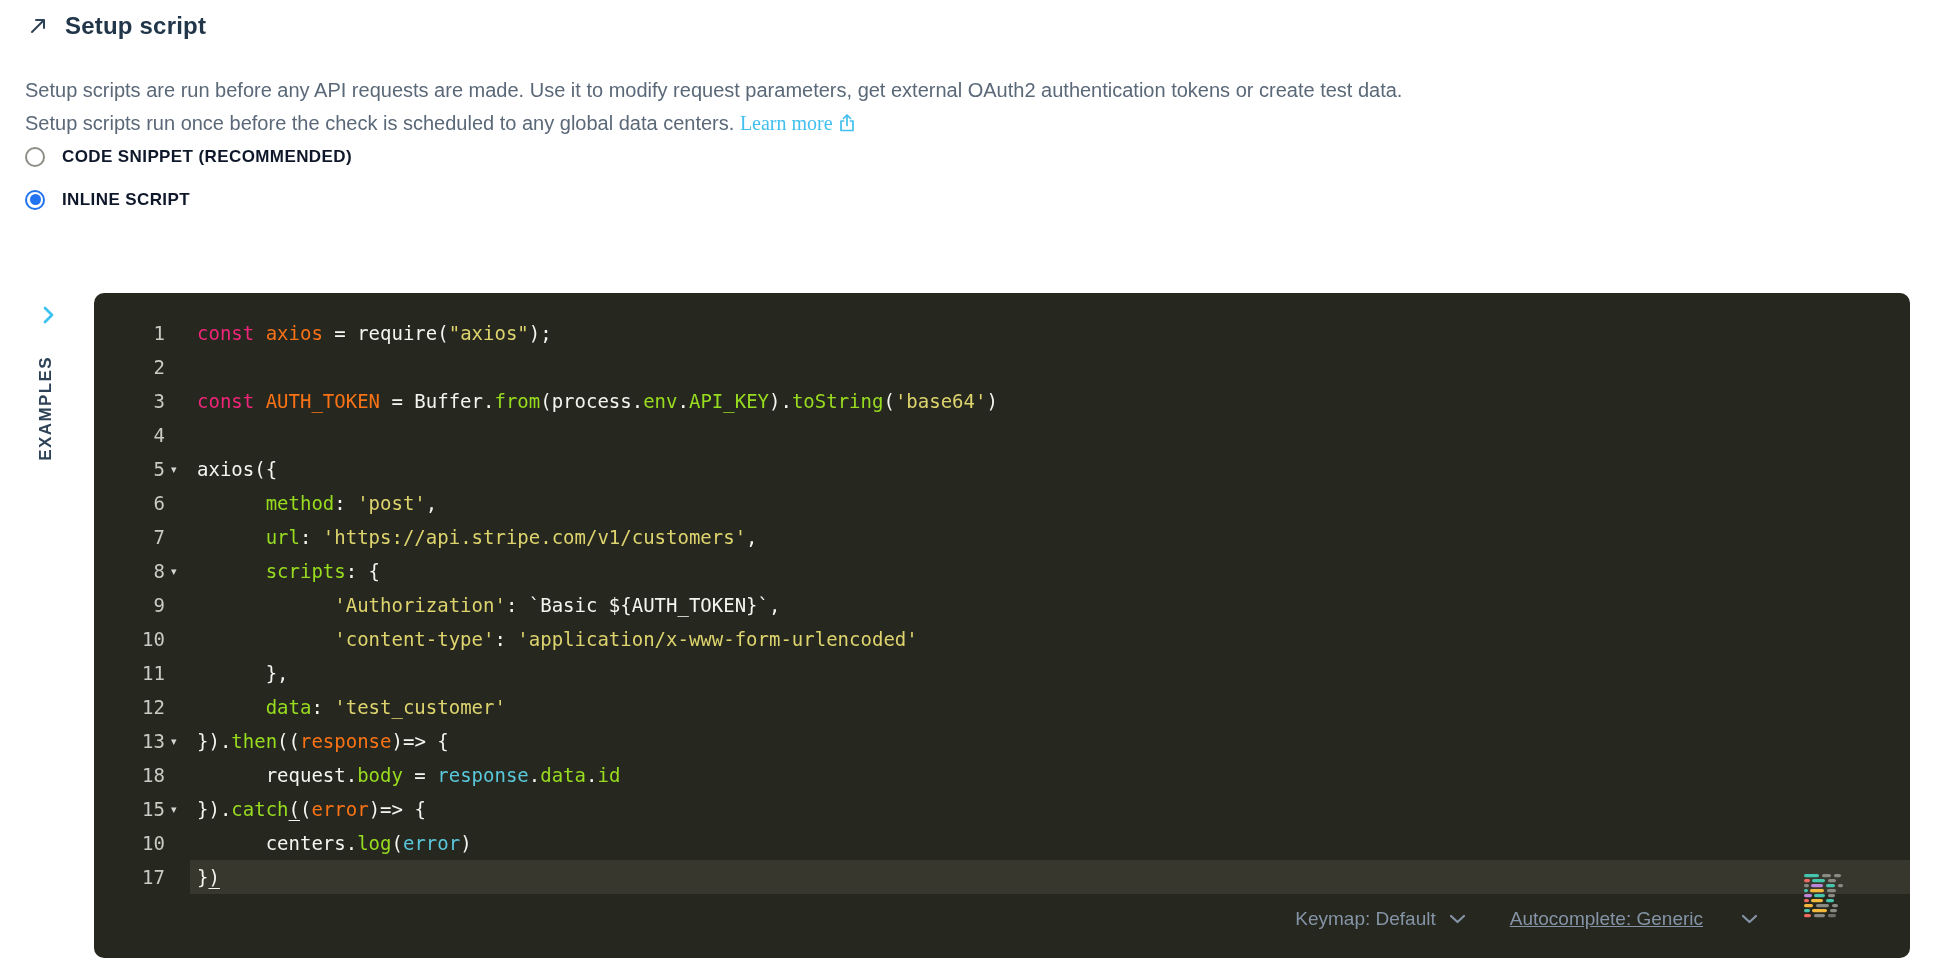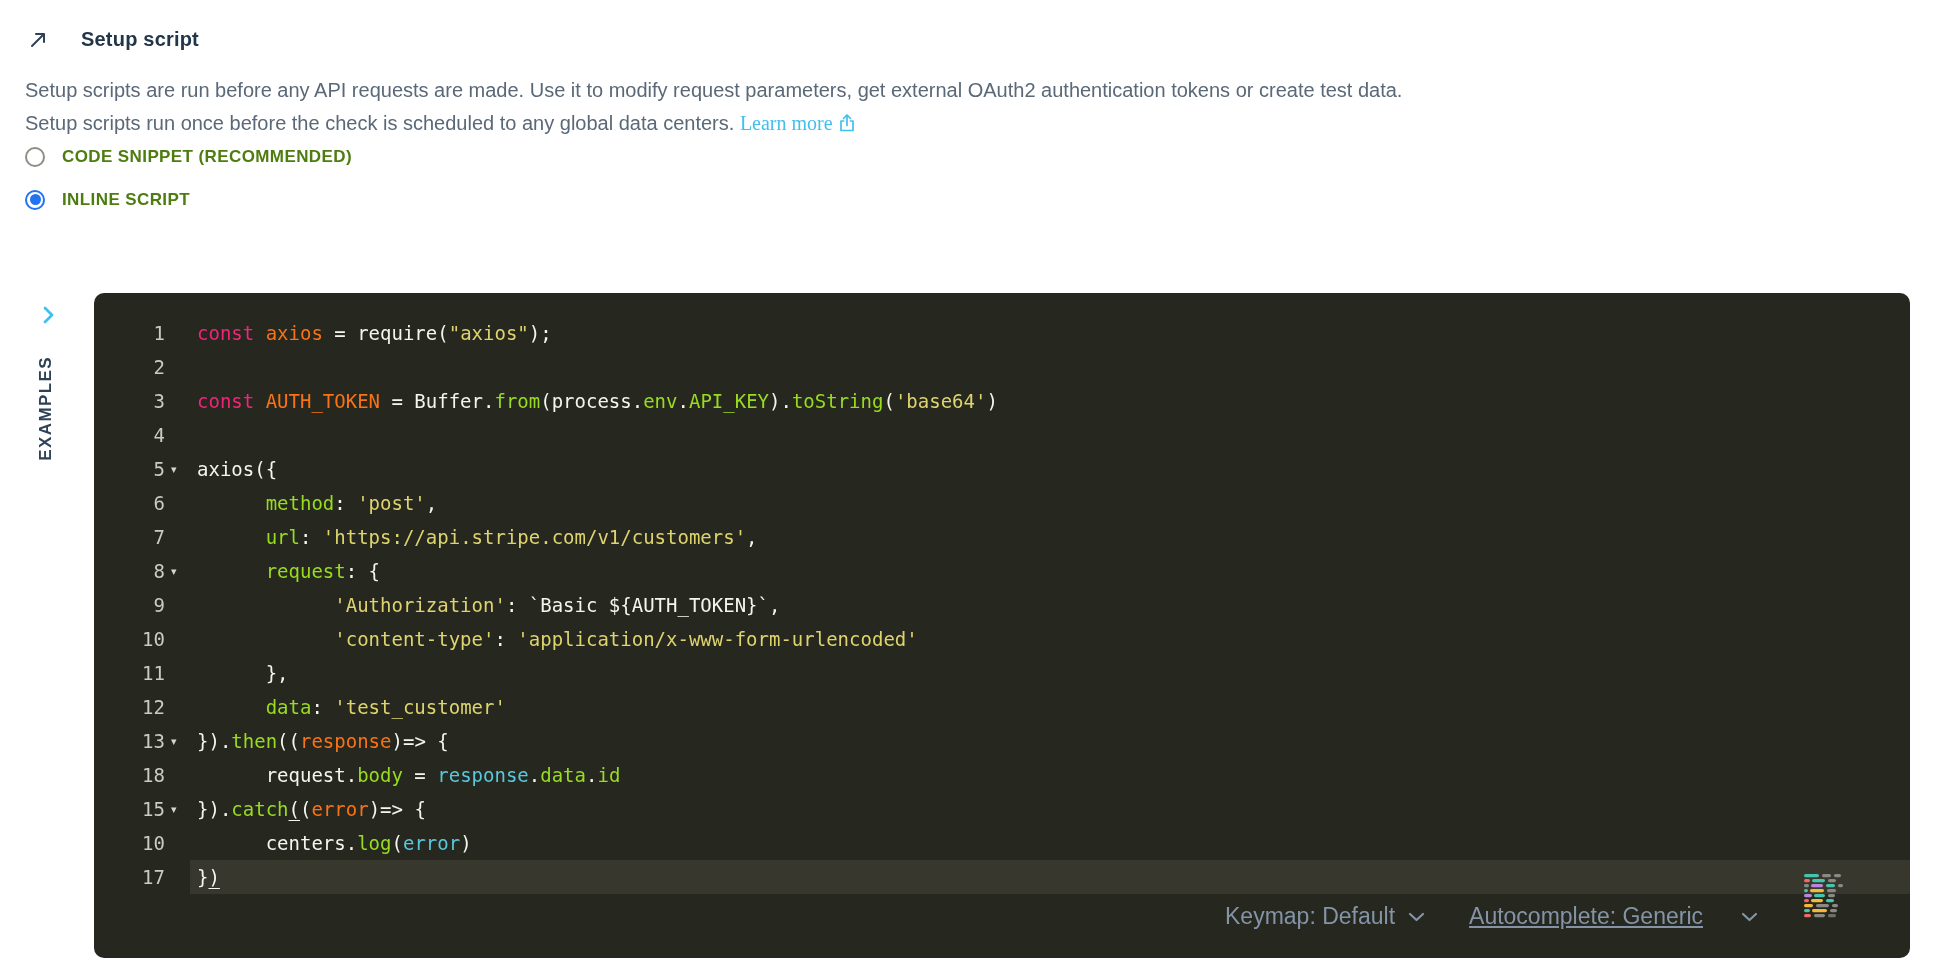--- a/index.html
+++ b/index.html
@@ -4,37 +4,37 @@
 <style>
   * { box-sizing: border-box; }
   html,body { margin:0; padding:0; }
   body {
     width:1950px; height:976px; background:#ffffff; position:relative;
     font-family:"Liberation Sans", sans-serif; overflow:hidden;
   }
 
   
   .header-row { position:absolute; top:12px; left:28px; display:flex; align-items:center; gap:17px; }
-  .header-row h1 { margin:16px; font-size:20px; font-weight:700; color:#22364a; letter-spacing:0.2px; }
+  .header-row h1 { margin:0; font-size:24px; font-weight:700; color:#22364a; letter-spacing:0.2px; }
   .hdr-arrow { width:20px; height:20px; }
 
   
   .description { position:absolute; top:74px; left:25px; width:1890px;
     font-size:20px; line-height:33px; color:#5a6878; }
   .learn-more { color:#41bfee; text-decoration:none; cursor:pointer; white-space:nowrap;font-family:Liberation Serif, serif; }
   .learn-more svg { vertical-align:-3px; margin-left:5px; }
 
   
   .options { position:absolute; top:146px; left:25px; }
   .option-row { display:flex; align-items:center; gap:17px; height:21px; margin-bottom:22px; cursor:pointer; }
   .radio { width:20px; height:20px; border-radius:50%; border:2px solid #8e8e87; background:#fff; position:relative; flex:none; }
   .radio.selected { border-color:#2173f2; }
   .radio.selected::after { content:""; position:absolute; left:50%; top:50%; width:11px; height:11px;
     margin:-5.5px 0 0 -5.5px; border-radius:50%; background:#2173f2; }
-  .option-label { font-size:17px; font-weight:600; color:#4d7c0f; letter-spacing:0.4px; }
+  .option-label { font-size:17px; font-weight:600; color:#0f172a; letter-spacing:0.4px; }
 
   
   .examples-toggle { position:absolute; left:42px; top:305px; background:none; border:none; padding:0; cursor:pointer; }
   .examples-label { position:absolute; left:36px; top:356px; writing-mode:vertical-rl; transform:rotate(180deg);
     font-size:17px; font-weight:700; letter-spacing:1.4px; color:#2e4257; cursor:pointer; }
 
   
   .editor { position:absolute; left:94px; top:293px; width:1816px; height:665px;
     background:#26271f; border-radius:10px; overflow:hidden; }
   .code-area { position:absolute; top:23px; left:0; right:0; }
@@ -48,21 +48,21 @@
   .tk-kw  { color:#f0257a; }
   .tk-var { color:#f97316; }
   .tk-fn  { color:#98dc20; }
   .tk-str { color:#ded46e; }
   .tk-loc { color:#5ac8dc; }
   .tk-pln { color:#f5f5ef; }
   .tk-u   { color:#f5f5ef; text-decoration:underline; text-underline-offset:4px; }
 
   
   .statusbar { position:absolute; right:152px; bottom:28px; display:flex; align-items:center;
-    color:#8494a6; font-size:23px; }
+    color:#8494a6; font-size:19px; }
   .sb-item { display:flex; align-items:center; cursor:pointer; }
   .sb-item svg { margin-left:13px; }
   .sb-item + .sb-item { margin-left:44px;text-decoration:underline; }
   .sb-item.wide-chev svg { margin-left:38px; }
   .minimap { position:absolute; right:64px; bottom:38px; }
 </style>
 </head>
 <body>
 
 <div class="page">
@@ -135,21 +135,21 @@
           <span class="line-content"><span class="tk-pln">	</span><span class="tk-fn">method</span><span class="tk-pln">: </span><span class="tk-str">'post'</span><span class="tk-pln">,</span></span>
         </div>
         <div class="code-line">
           <span class="ln">7</span>
           <span class="fold"></span>
           <span class="line-content"><span class="tk-pln">	</span><span class="tk-fn">url</span><span class="tk-pln">: </span><span class="tk-str">'https://api.stripe.com/v1/customers'</span><span class="tk-pln">,</span></span>
         </div>
         <div class="code-line">
           <span class="ln">8</span>
           <span class="fold">▾</span>
-          <span class="line-content"><span class="tk-pln">	</span><span class="tk-fn">request</span><span class="tk-pln">: {</span></span>
+          <span class="line-content"><span class="tk-pln">	</span><span class="tk-fn">scripts</span><span class="tk-pln">: {</span></span>
         </div>
         <div class="code-line">
           <span class="ln">9</span>
           <span class="fold"></span>
           <span class="line-content"><span class="tk-pln">		</span><span class="tk-str">'Authorization'</span><span class="tk-pln">: `Basic ${AUTH_TOKEN}`,</span></span>
         </div>
         <div class="code-line">
           <span class="ln">10</span>
           <span class="fold"></span>
           <span class="line-content"><span class="tk-pln">		</span><span class="tk-str">'content-type'</span><span class="tk-pln">: </span><span class="tk-str">'application/x-www-form-urlencoded'</span></span>

